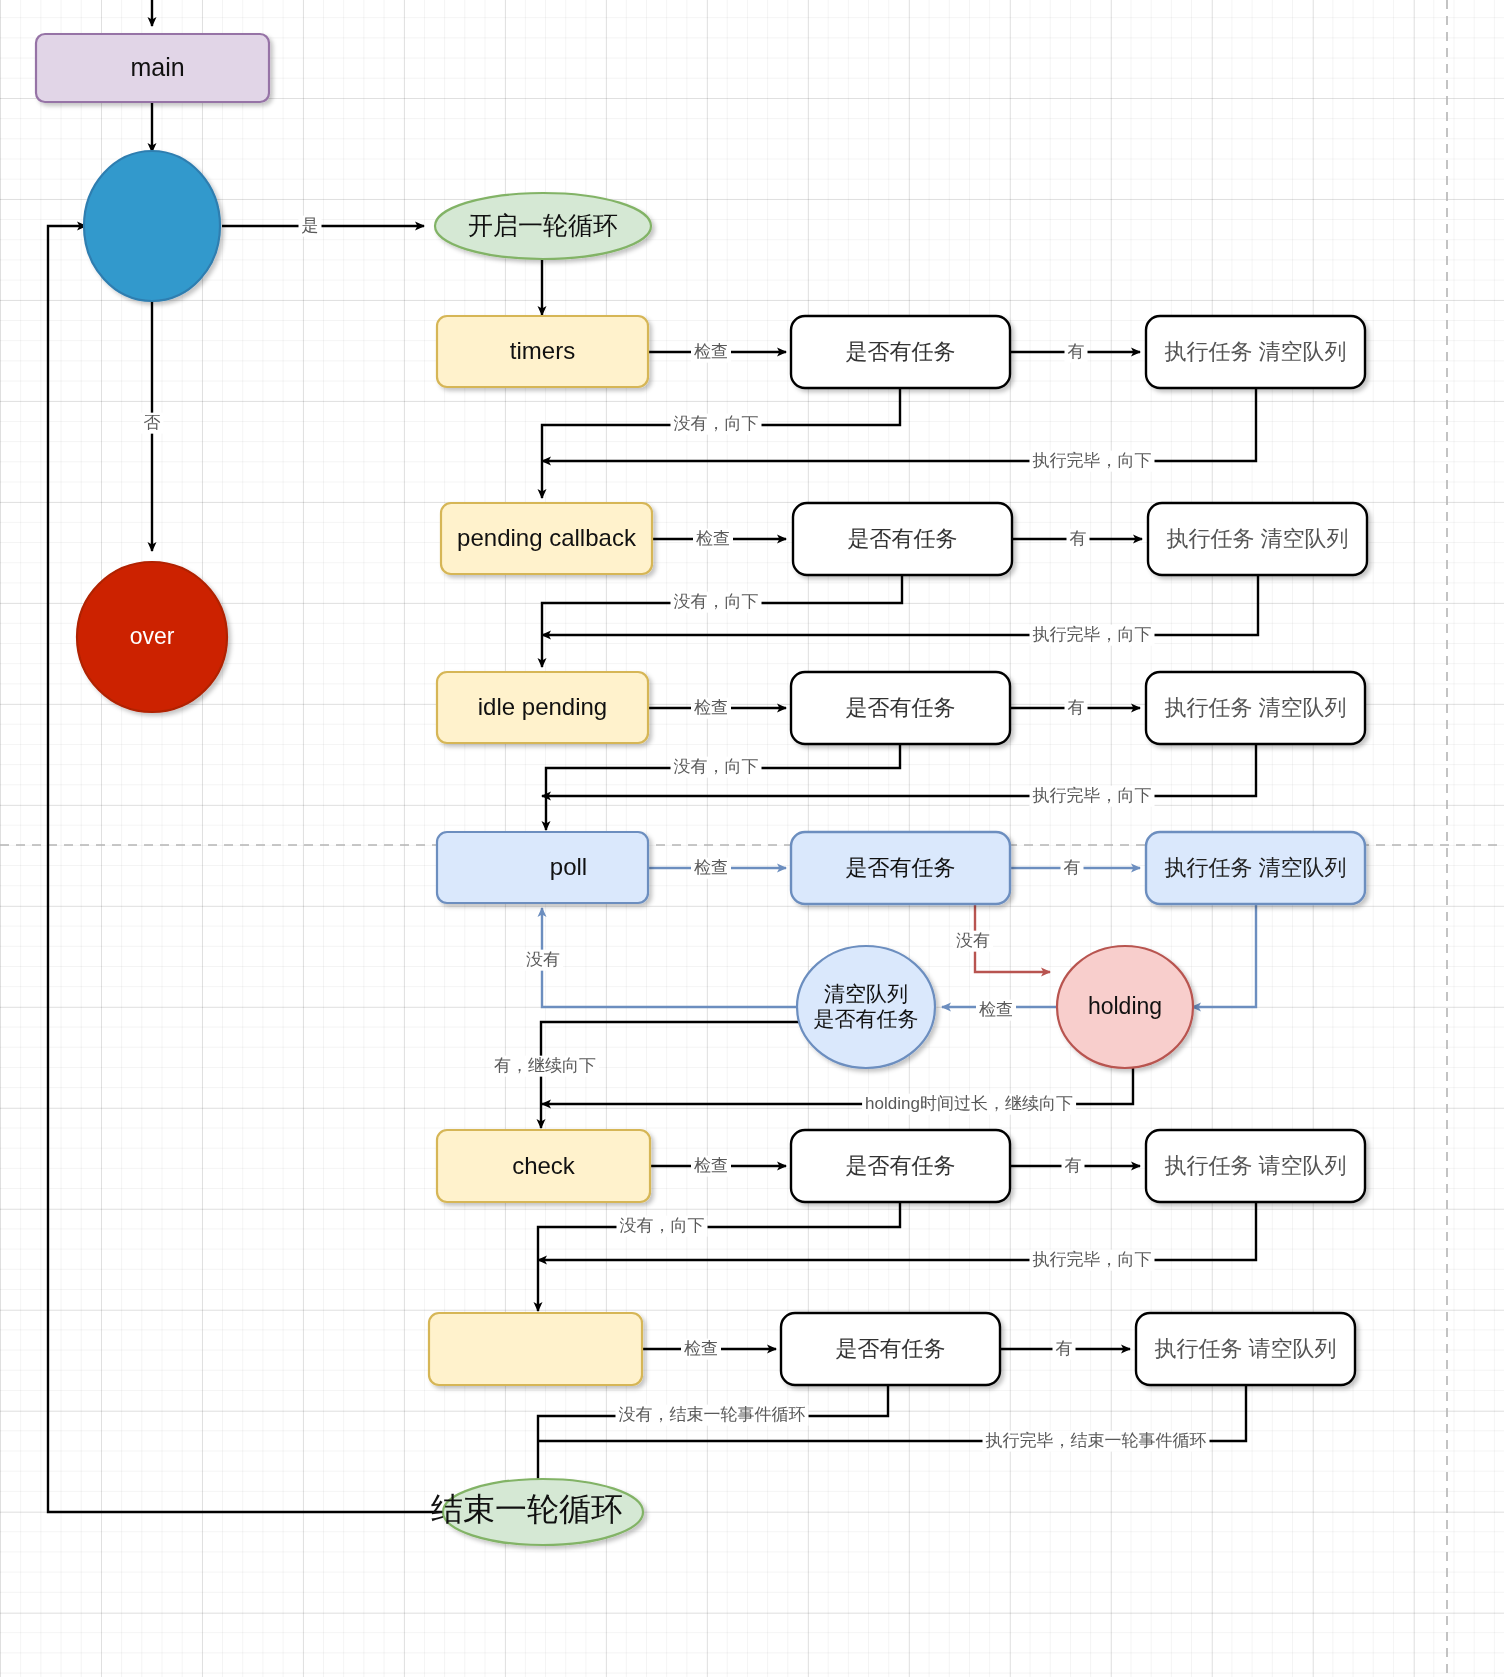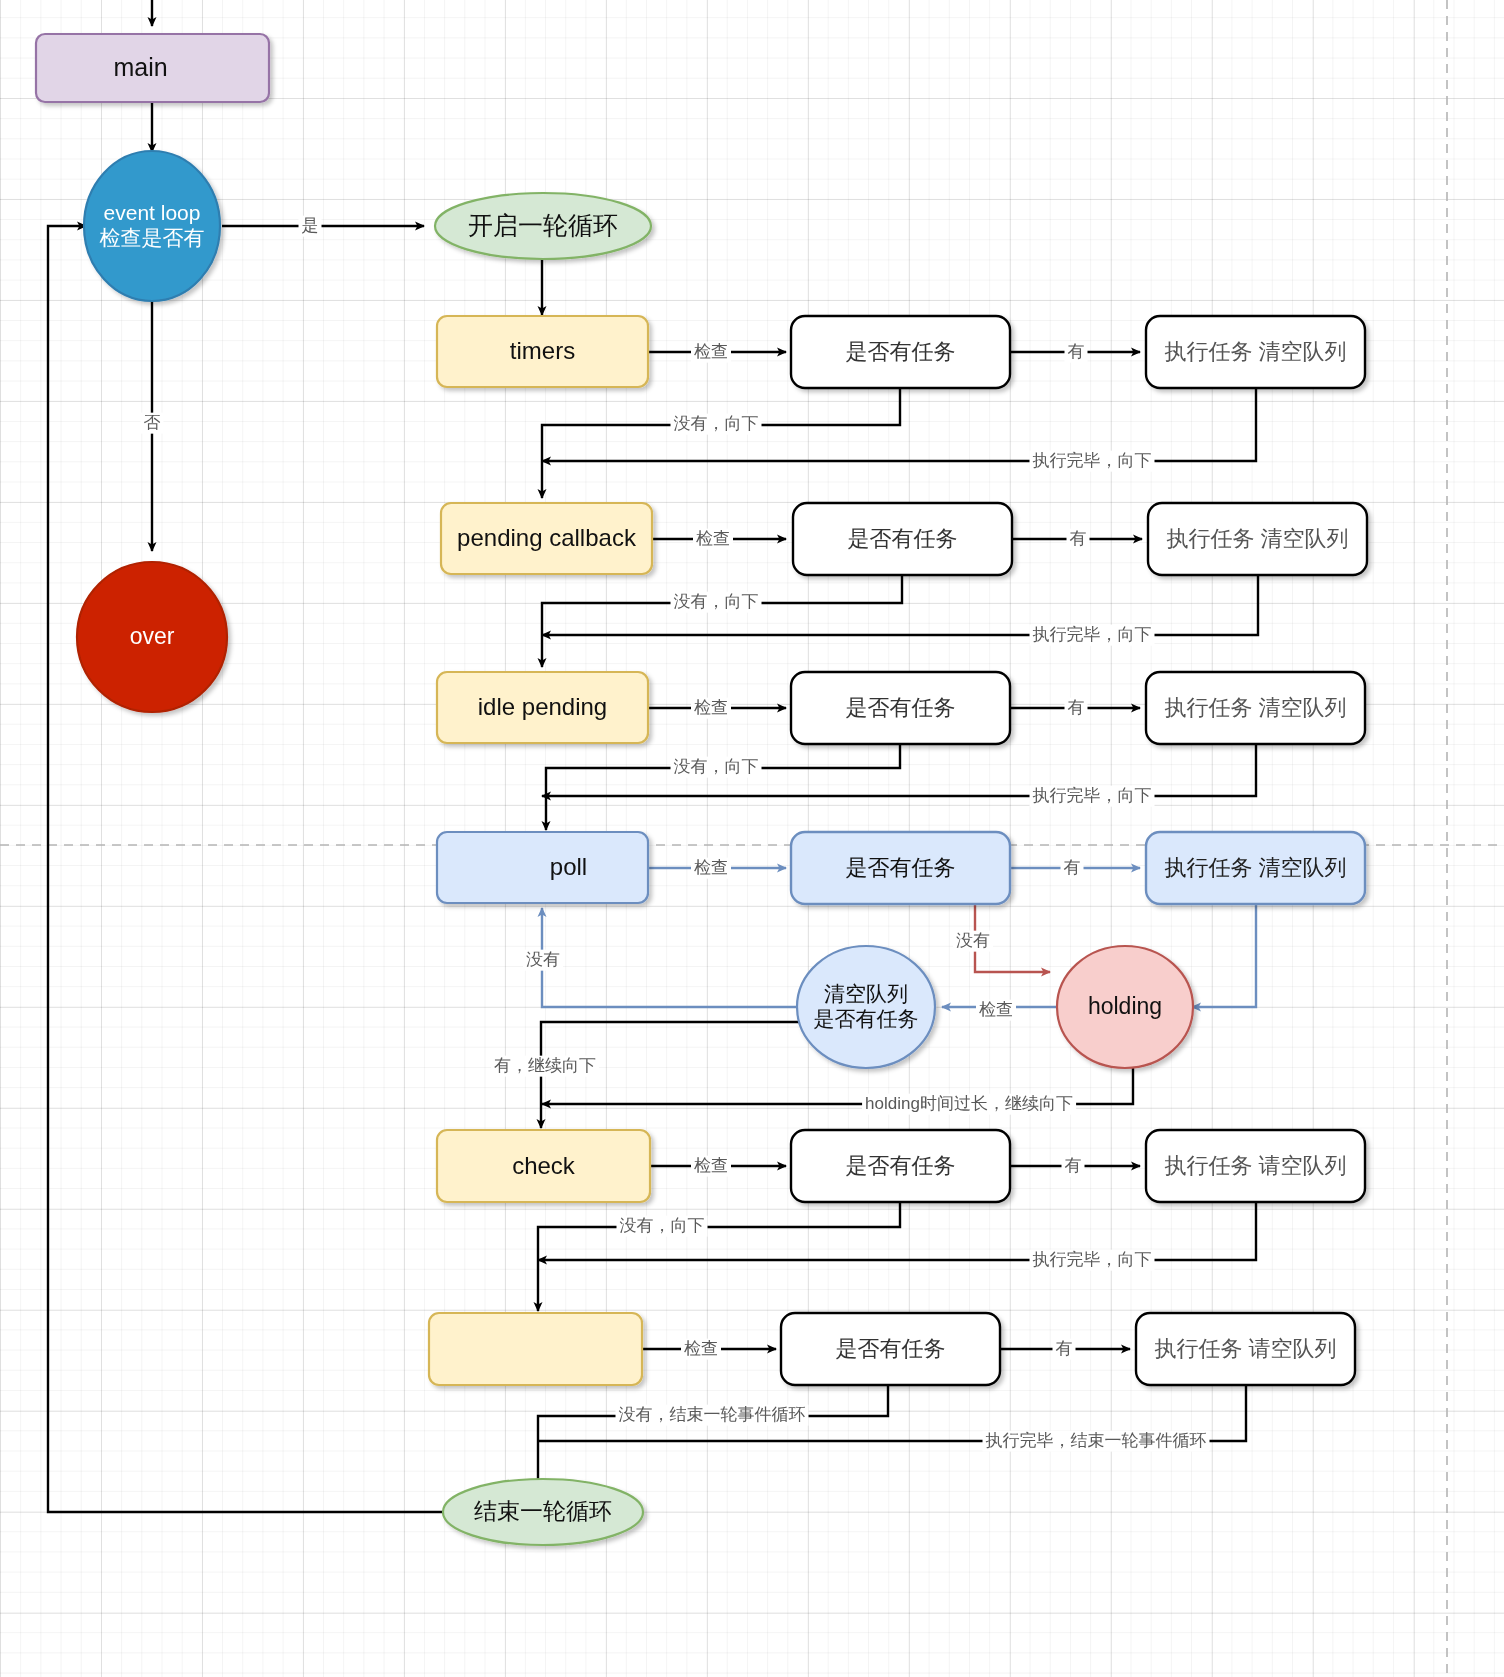--- a/index.html
+++ b/index.html
@@ -147,26 +147,24 @@
       <rect x="437" y="1130" width="213" height="72" rx="10" ry="10" fill="#fff2cc" stroke="#d6b656" stroke-width="2.2"></rect>
       <rect x="791" y="1130" width="219" height="72" rx="14" ry="14" fill="#ffffff" stroke="#000000" stroke-width="2.4"></rect>
       <rect x="1146" y="1130" width="219" height="72" rx="14" ry="14" fill="#ffffff" stroke="#000000" stroke-width="2.4"></rect>
 
       <rect x="429" y="1313" width="213" height="72" rx="10" ry="10" fill="#fff2cc" stroke="#d6b656" stroke-width="2.2"></rect>
       <rect x="781" y="1313" width="219" height="72" rx="14" ry="14" fill="#ffffff" stroke="#000000" stroke-width="2.4"></rect>
       <rect x="1136" y="1313" width="219" height="72" rx="14" ry="14" fill="#ffffff" stroke="#000000" stroke-width="2.4"></rect>
     </g>
   </svg>
 
-  <div class="nodeLabel" style="left:19px;top:34px;width:243px;height:68px;font-size:25px;color:#111;">main</div>
-  <div class="nodeLabel" style="left:84px;top:186px;width:136px;height:80px;font-size:21px;color:#ffffff;">event loop
-检查是否有</div>
+  <div class="nodeLabel" style="left:36px;top:34px;width:243px;height:68px;font-size:25px;color:#111;">main</div>
   <div class="nodeLabel" style="left:77px;top:600px;width:150px;height:74px;font-size:23px;color:#ffffff;">over</div>
   <div class="nodeLabel" style="left:435px;top:193px;width:216px;height:66px;font-size:25px;color:#111;">开启一轮循环</div>
-  <div class="nodeLabel" style="left:443px;top:1479px;width:200px;height:66px;font-size:23px;color:#111;">结束一轮循环</div>
+  <div class="nodeLabel" style="left:427px;top:1479px;width:200px;height:66px;font-size:32px;color:#111;font-family:Liberation Mono, monospace;">结束一轮循环</div>
 
   <div class="nodeLabel" style="left:437px;top:316px;width:211px;height:71px;font-size:24px;color:#111;">timers</div>
   <div class="nodeLabel" style="left:791px;top:316px;width:219px;height:72px;font-size:22px;color:#333;">是否有任务</div>
   <div class="nodeLabel" style="left:1146px;top:316px;width:219px;height:72px;font-size:22px;color:#555;">执行任务 清空队列</div>
 
   <div class="nodeLabel" style="left:441px;top:503px;width:211px;height:71px;font-size:24px;color:#111;">pending callback</div>
   <div class="nodeLabel" style="left:793px;top:503px;width:219px;height:72px;font-size:22px;color:#333;">是否有任务</div>
   <div class="nodeLabel" style="left:1148px;top:503px;width:219px;height:72px;font-size:22px;color:#555;">执行任务 清空队列</div>
 
   <div class="nodeLabel" style="left:437px;top:672px;width:211px;height:71px;font-size:24px;color:#111;">idle pending</div>

